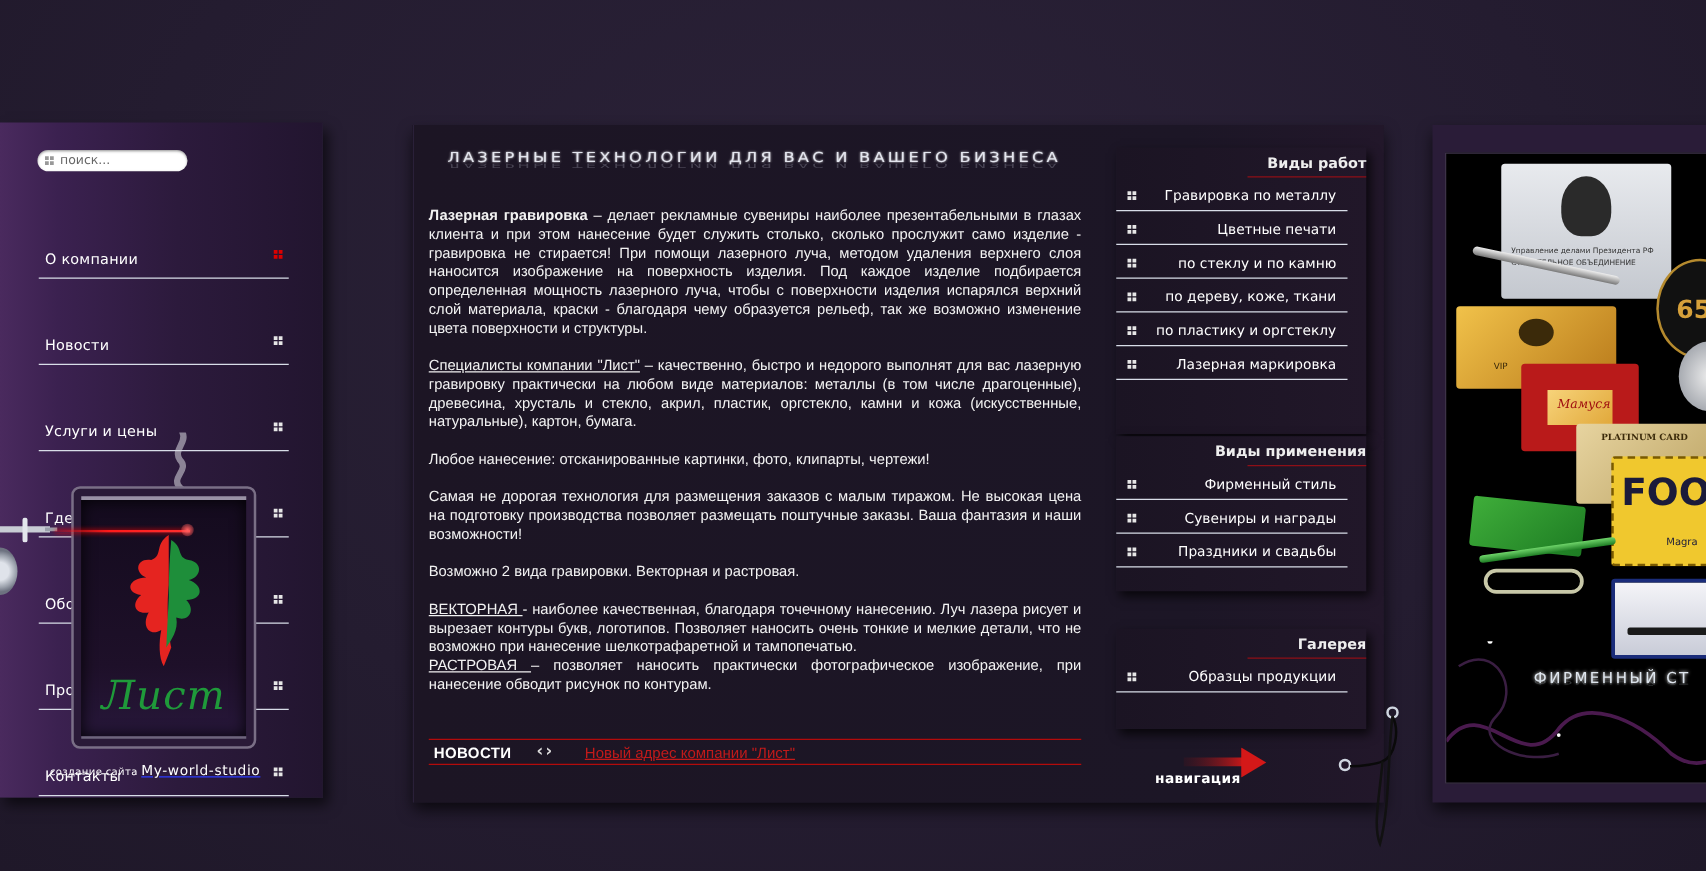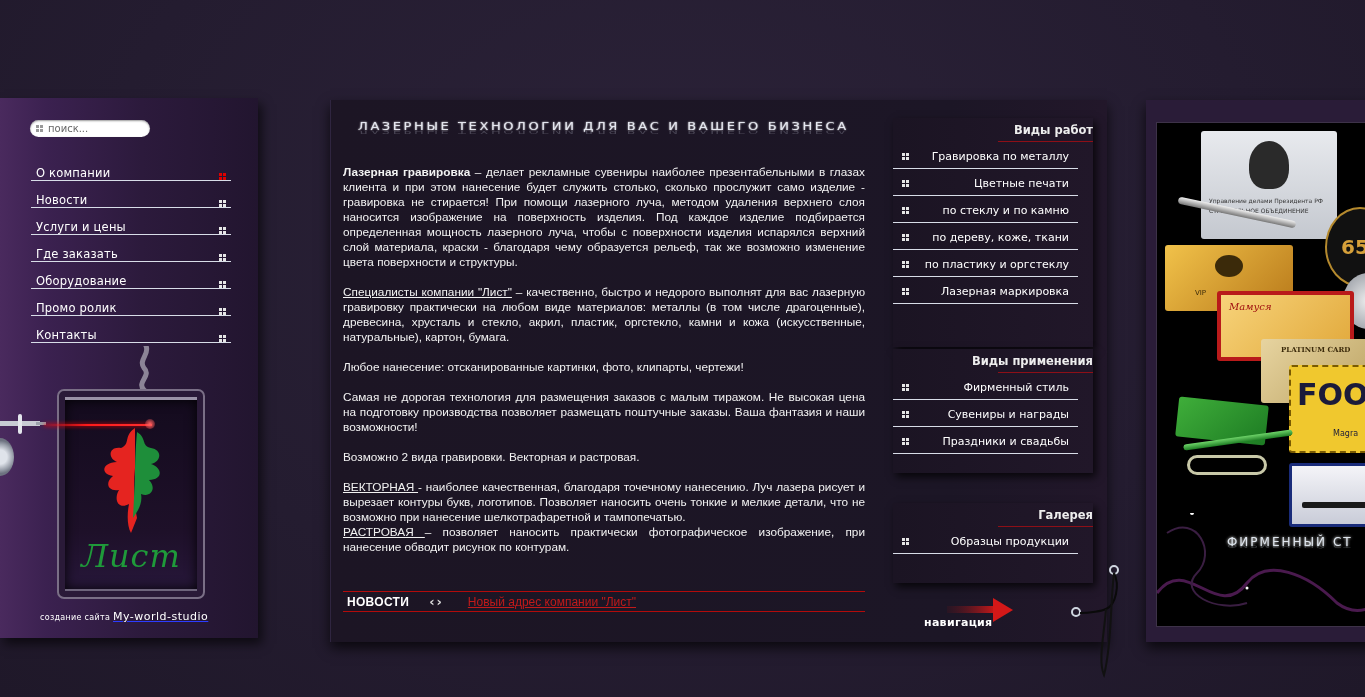--- a/index.html
+++ b/index.html
@@ -29,22 +29,22 @@
   .search-box .dots i { background: #999; display: block; width: 3px; height: 3px; }
   .search-box input {
     border: none; outline: none; background: transparent;
     font-family: "DejaVu Sans", sans-serif; font-size: 10px; color: #666; width: 95px;
   }
   .search-box input::placeholder { color: #666; }
 
   .left-menu { position: absolute; left: 31px; top: 56px; width: 200px; }
   .left-menu .item {
     height: 27px; border-bottom: 1px solid #d8dde8;
-    display: flex; align-items: flex-end; justify-content: space-between;
-    padding: 4px 5px 0 5px; cursor: pointer;
+    display: flex; align-items: flex-start; justify-content: space-between;
+    padding: 4px 5px 0 5px; cursor: pointer; margin-top: 42px;
   }
   .left-menu .item span.label { font-size: 11.5px; color: #fff; letter-spacing: 0.2px; }
   .sq { width: 7px; height: 7px; display: grid; grid-template-columns: 3px 3px; gap: 1px; }
   .sq i { display: block; width: 3px; height: 3px; background: #e6e6e6; }
   .sq.red i { background: #d00; }
 
   .logo-frame {
     position: absolute; left: 57px; top: 291px; width: 148px; height: 210px;
     border: 2px solid #7a6f86; border-radius: 7px;
     background: #2a1a38;
@@ -443,21 +443,21 @@
     <div style="position:absolute; left:168px; top:84px; width:70px; height:80px; border-radius:50%; background:#111; border:2px solid #b58a2e;">
       <div style="position:absolute; left:14px; top:26px; font-size:20px; font-weight:bold; color:#d6a03a;">653</div>
     </div>
     <div style="position:absolute; left:186px; top:150px; width:50px; height:56px; border-radius:50%; background:radial-gradient(#eee,#8a8f98);"></div>
 
     <div class="card" style="left:8px; top:122px; width:128px; height:66px; background:linear-gradient(135deg,#f1c24a,#b8791a);">
       <div style="position:absolute; left:50px; top:10px; width:28px; height:22px; border-radius:50%; background:#3b2a0a;"></div>
       <div style="position:absolute; left:30px; top:44px; font-size:7px; color:#3b2a0a;">VIP</div>
     </div>
 
-    <div class="card" style="left:60px; top:168px; width:137px; height:70px; background:#b91a1a; padding:4px;">
+    <div class="card" style="left:60px; top:168px; width:94px; height:70px; background:#b91a1a; padding:21px;">
       <div style="width:100%; height:100%; background:linear-gradient(135deg,#f7d37a,#e1a83a); position:relative;">
         <span style="position:absolute; left:8px; top:6px; font-style:italic; font-size:10px; color:#a01010; font-family:'DejaVu Serif',serif;">Мамуся</span>
       </div>
     </div>
 
     <div class="card" style="left:104px; top:216px; width:120px; height:64px; background:linear-gradient(135deg,#e7d4a0,#b9a060);">
       <div style="position:absolute; left:20px; top:6px; font-size:7px; font-weight:bold; color:#3b2a0a; font-family:'DejaVu Serif',serif;">PLATINUM CARD</div>
     </div>
 
     <div class="card" style="left:132px; top:242px; width:90px; height:88px; background:#f0c82e; border:2px dashed #7a5a00;">

